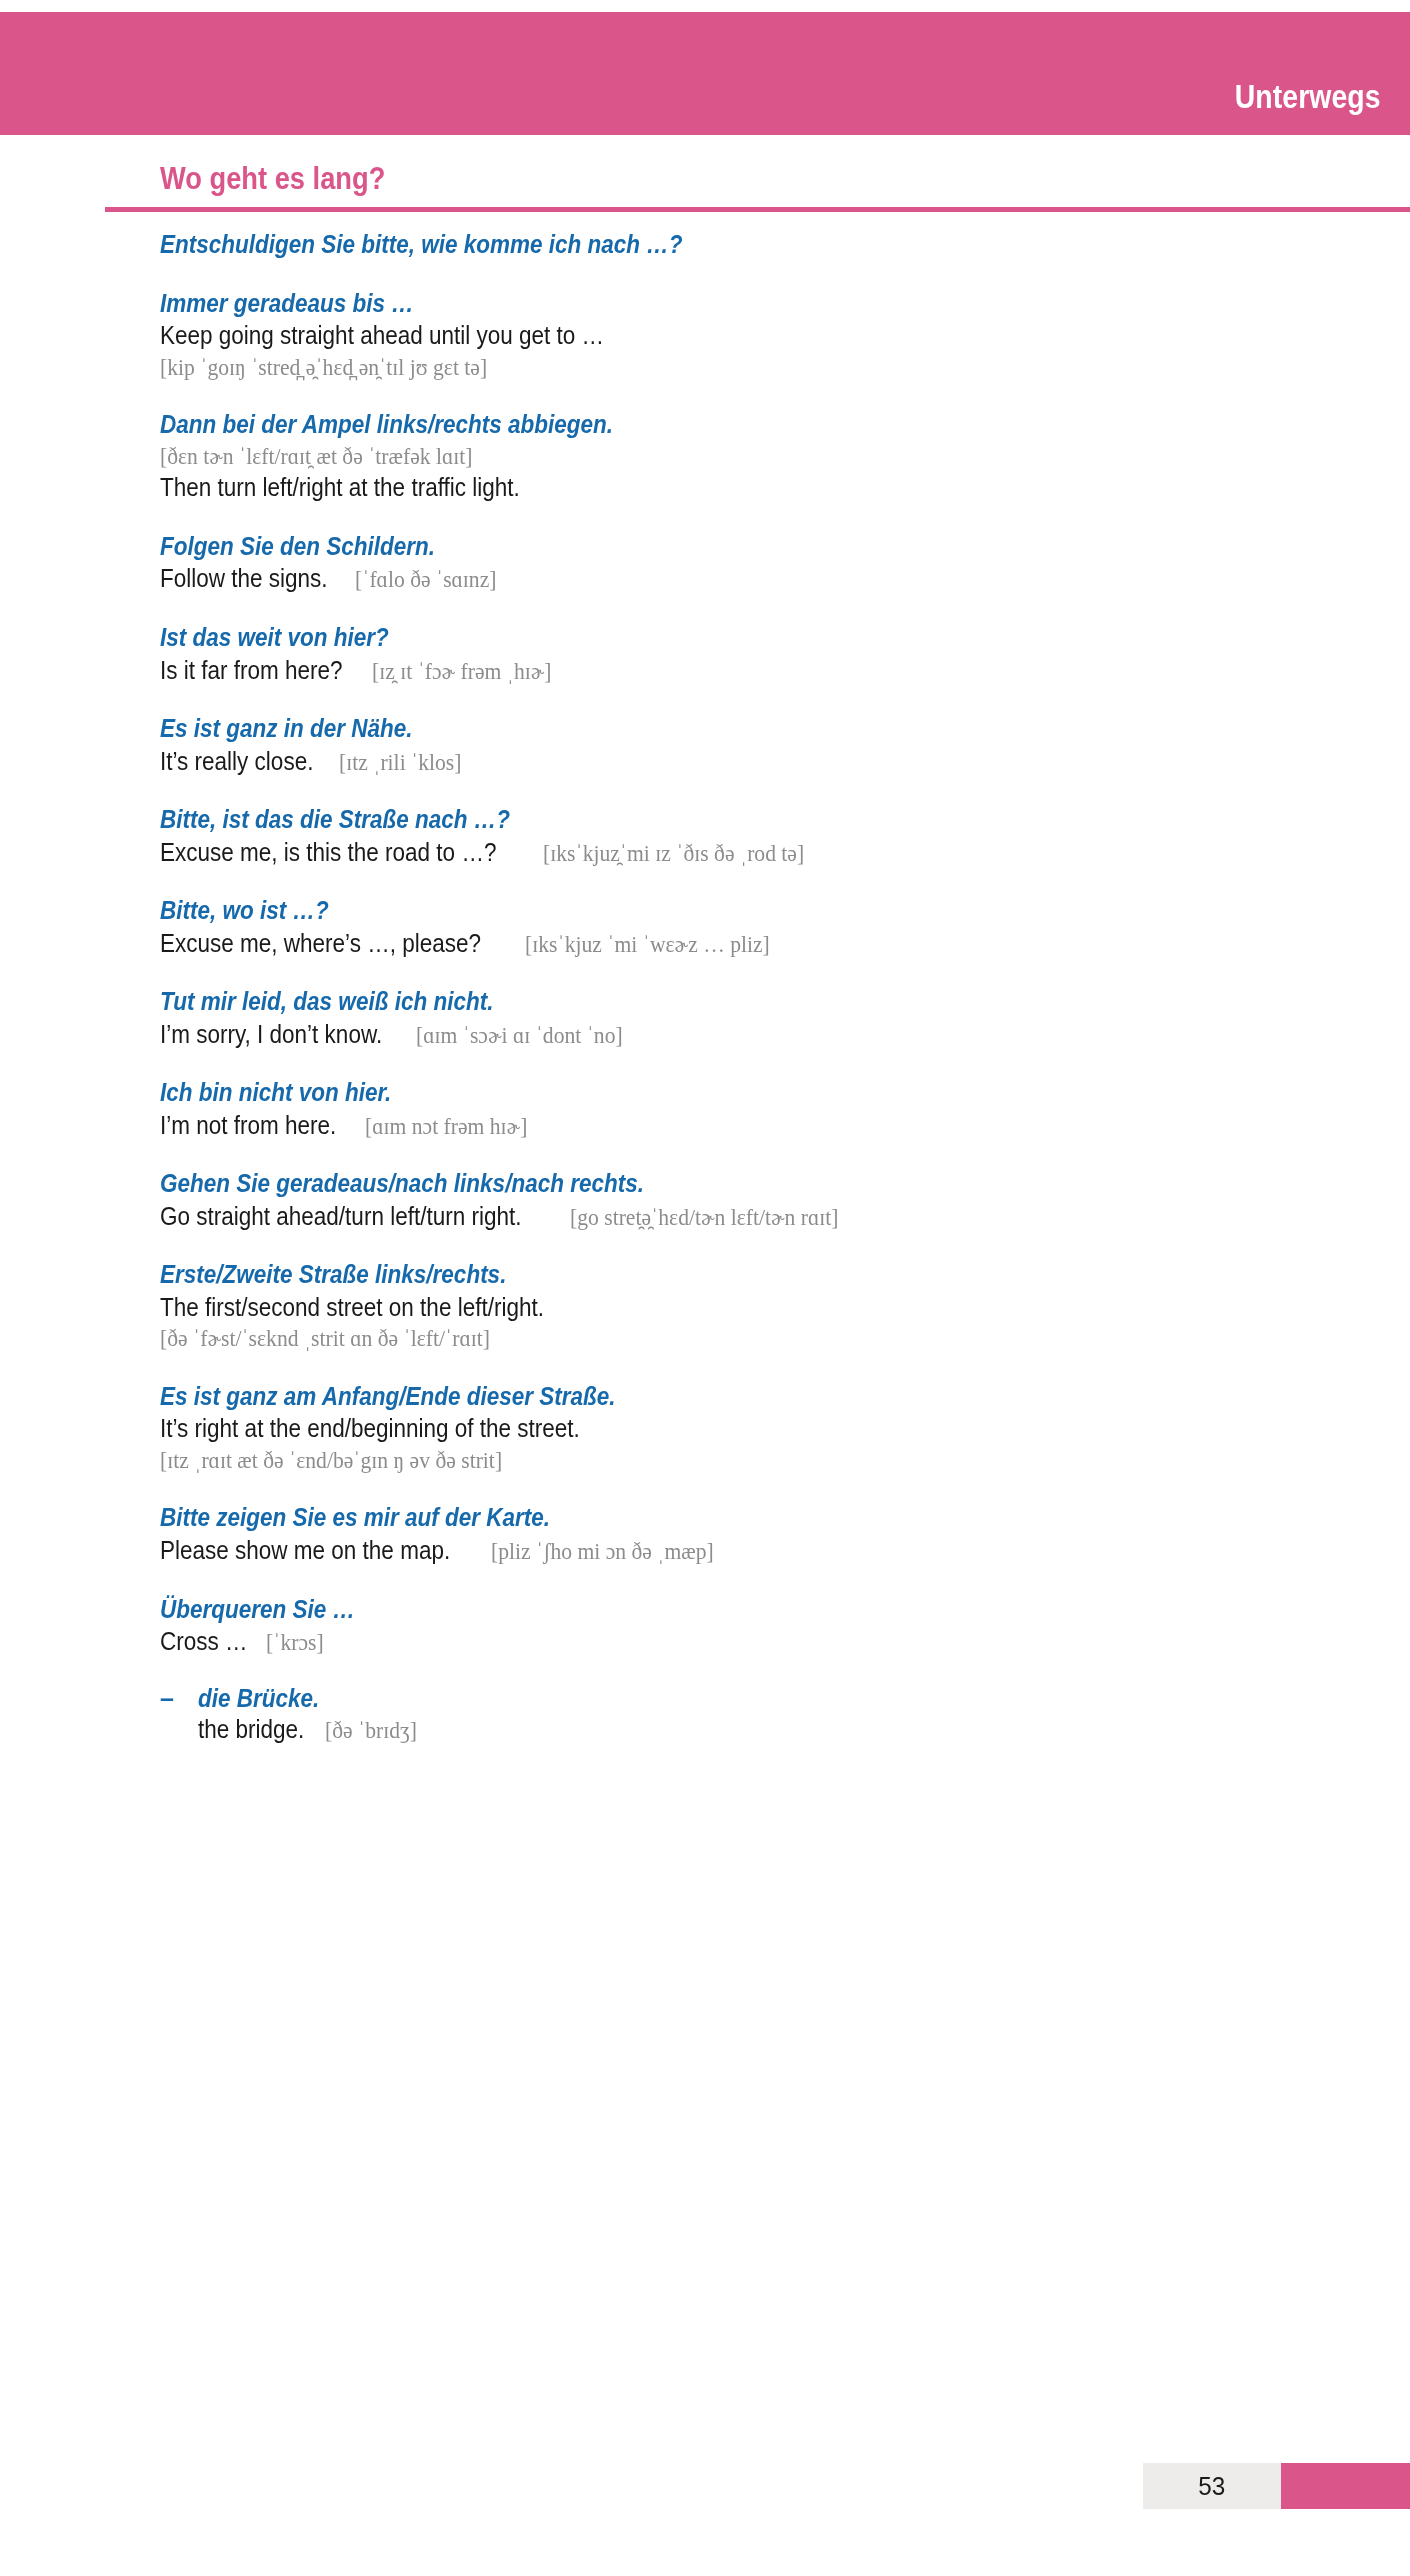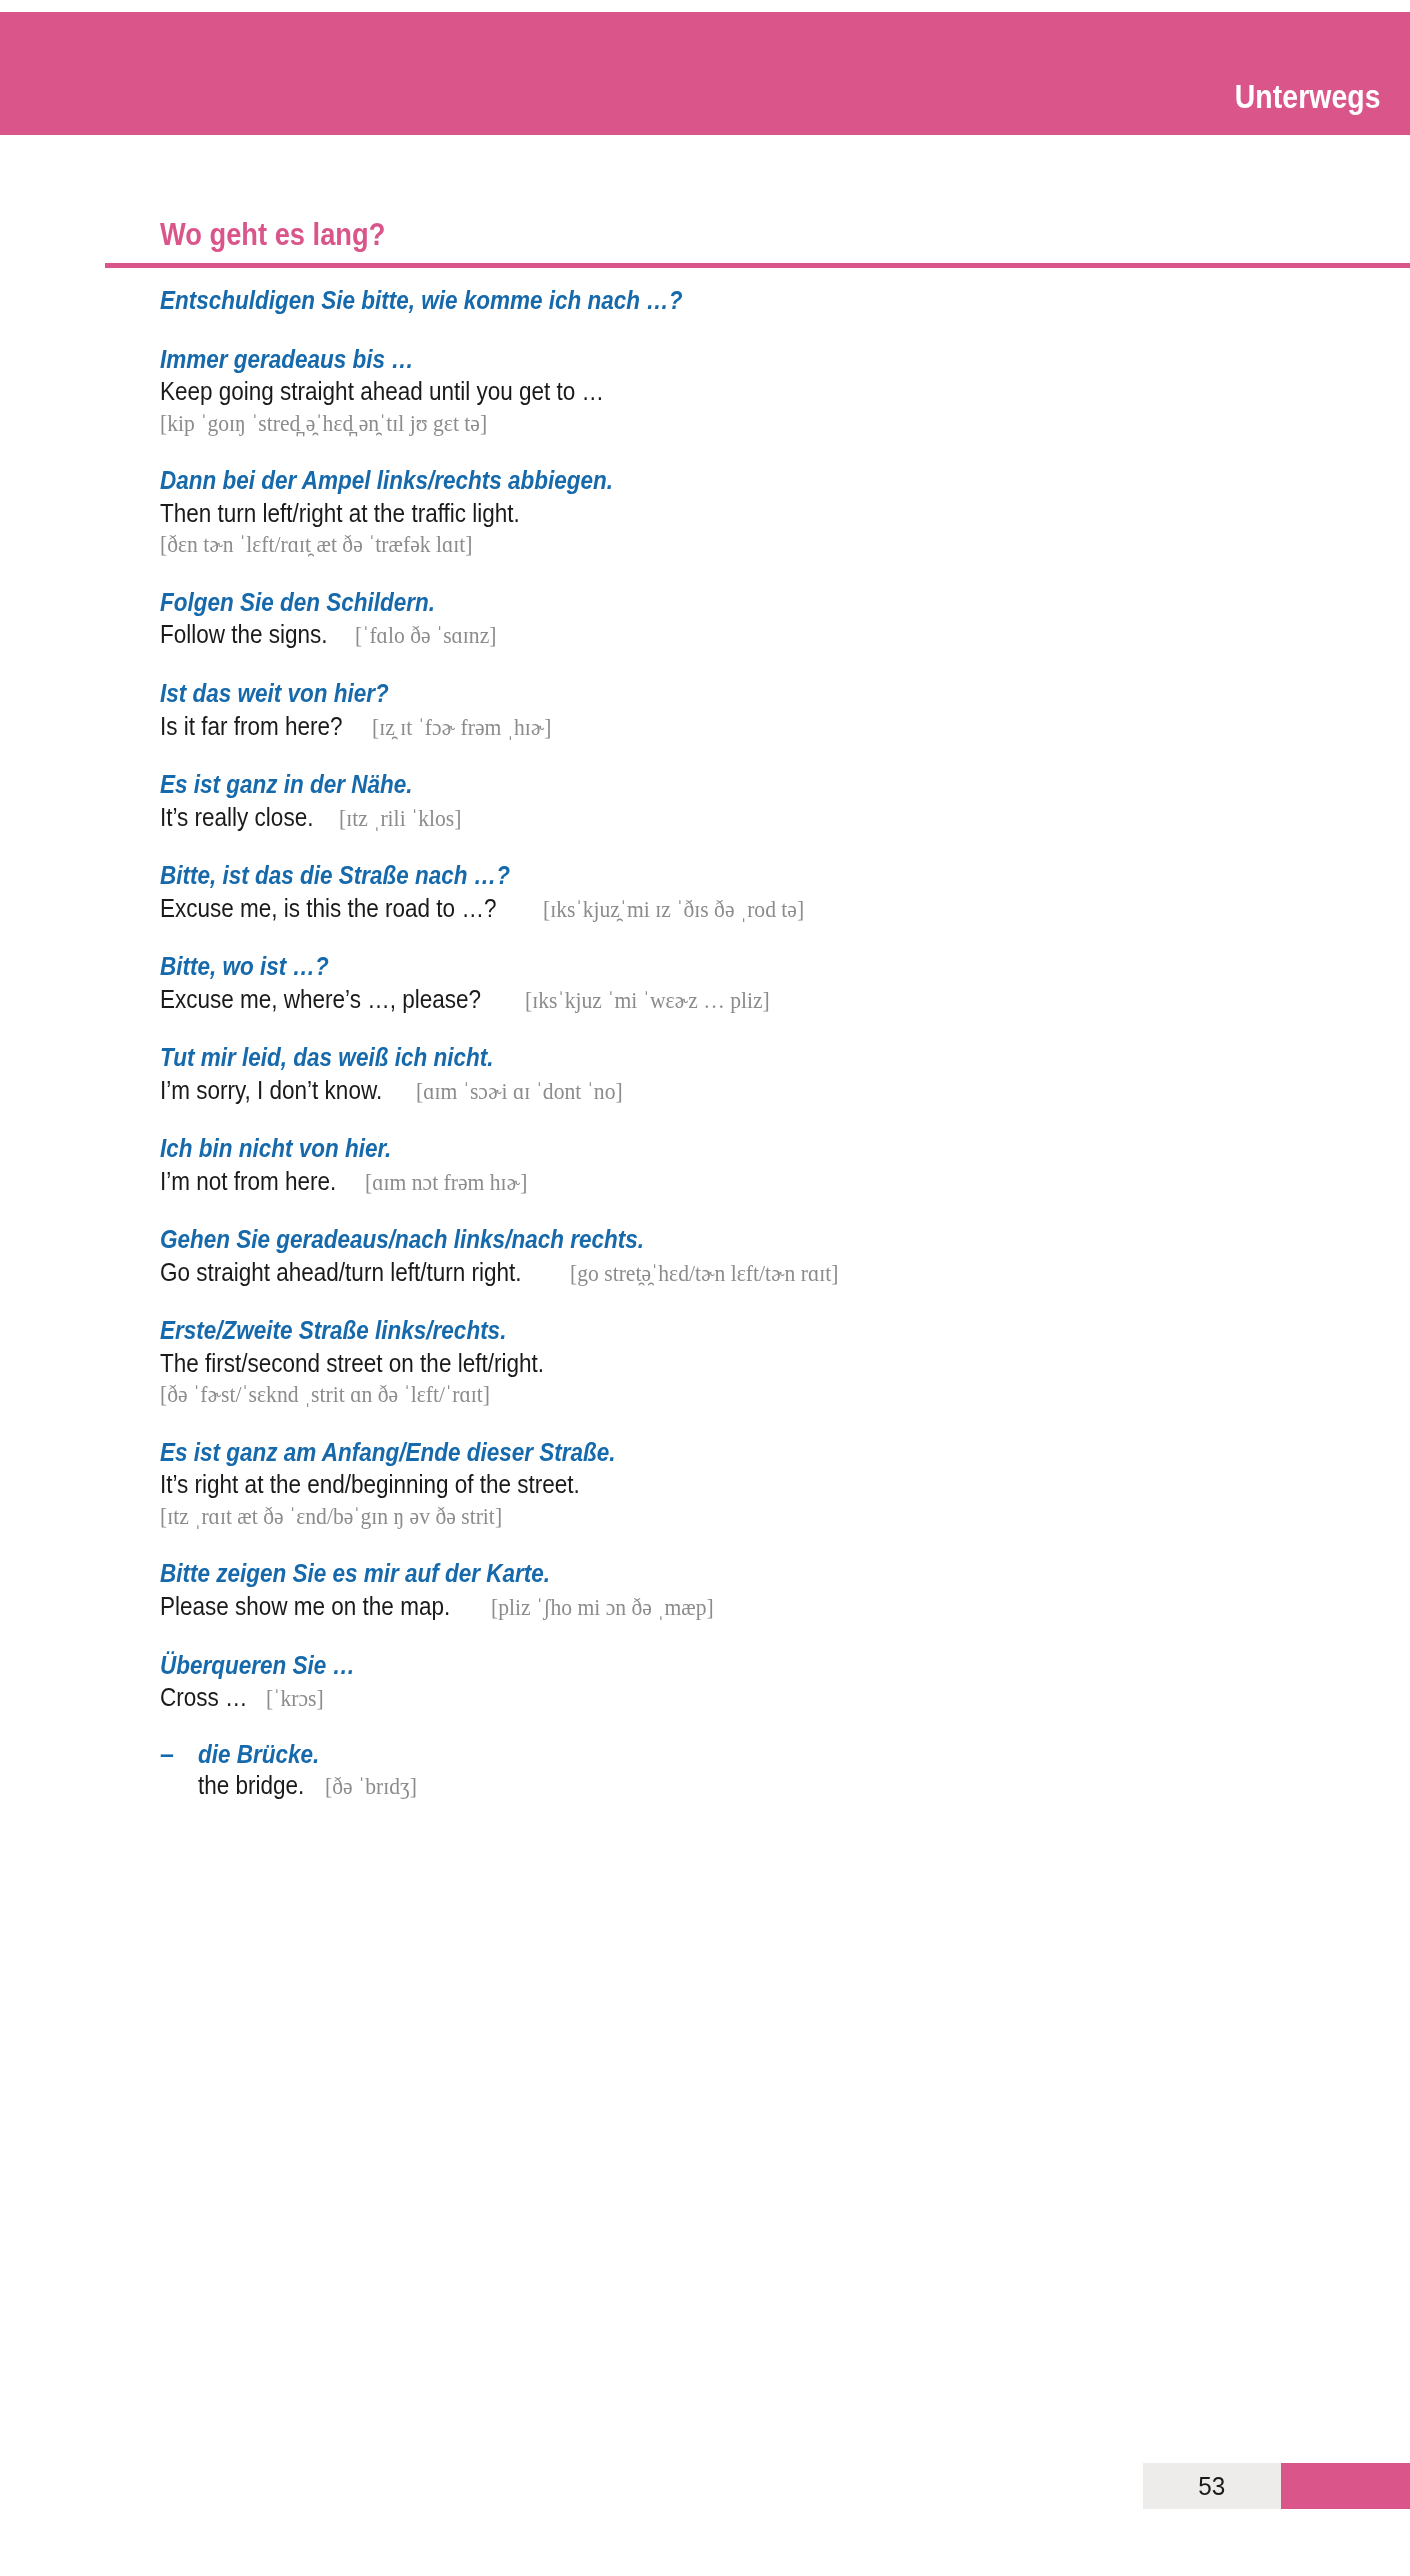--- a/index.html
+++ b/index.html
@@ -41,21 +41,21 @@
   
   .page {
     position: absolute;
     top: 123px;
     left: 0;
     width: 1410px;
   }
 
   .section-head-wrap {
     position: relative;
-    margin-top: 94px;
+    margin-top: 38px;
   }
   .section-title {
     margin-left: 160px;
     color: #d9558a;
     font-size: 31px;
     font-weight: bold;
     font-family: "Liberation Sans Narrow", "Liberation Sans", sans-serif;
     transform: scaleX(0.88);
     transform-origin: left center;
     white-space: nowrap;
@@ -192,22 +192,22 @@
       <div class="entry">
         <div class="line"><span class="de">Entschuldigen Sie bitte, wie komme ich nach …?</span></div>
       </div>
       <div class="entry">
         <div class="line"><span class="de">Immer geradeaus bis …</span></div>
         <div class="line"><span class="en">Keep going straight ahead until you get to …</span></div>
         <div class="line"><span class="ipa">[kip ˈgoɪŋ ˈstred̪ ə̯ˈhɛd̪ ən̯ˈtɪl jʊ gɛt tə]</span></div>
       </div>
       <div class="entry">
         <div class="line"><span class="de">Dann bei der Ampel links/rechts abbiegen.</span></div>
+        <div class="line"><span class="ipa">[ðɛn tɚn ˈlɛft/rɑɪt̯ æt ðə ˈtræfək lɑɪt]</span></div>
         <div class="line"><span class="en">Then turn left/right at the traffic light.</span></div>
-        <div class="line"><span class="ipa">[ðɛn tɚn ˈlɛft/rɑɪt̯ æt ðə ˈtræfək lɑɪt]</span></div>
       </div>
       <div class="entry">
         <div class="line"><span class="de">Folgen Sie den Schildern.</span></div>
         <div class="inline-row"><span class="en">Follow the signs.</span><span class="ipa">[ˈfɑlo ðə ˈsɑɪnz]</span></div>
       </div>
       <div class="entry">
         <div class="line"><span class="de">Ist das weit von hier?</span></div>
         <div class="inline-row"><span class="en">Is it far from here?</span><span class="ipa">[ɪz̯ ɪt ˈfɔɚ frəm ˌhɪɚ]</span></div>
       </div>
       <div class="entry">

